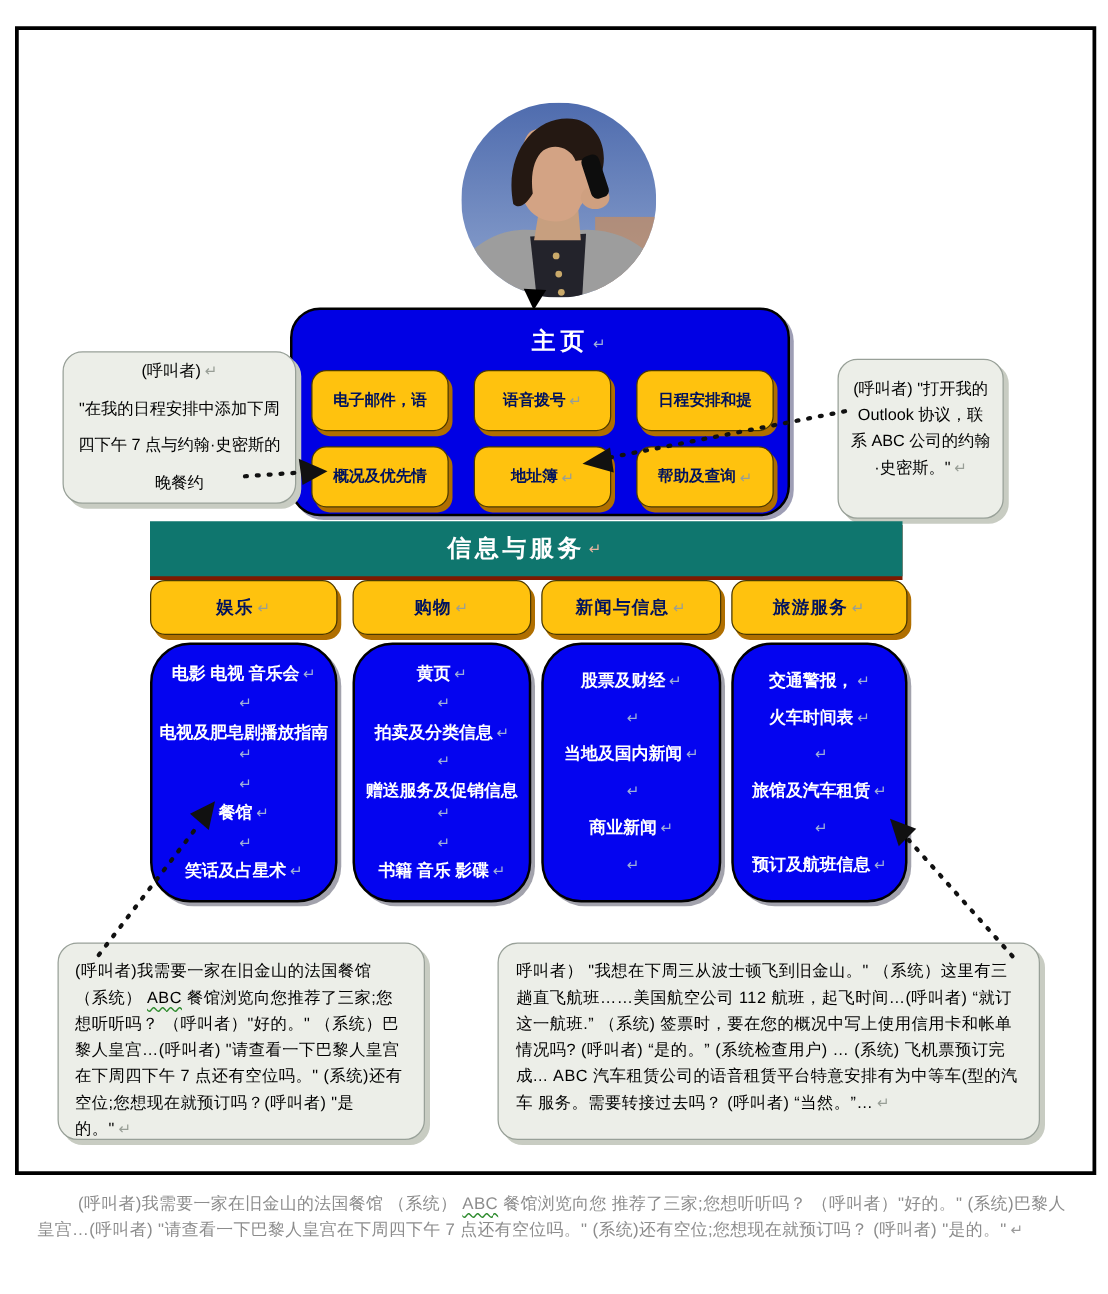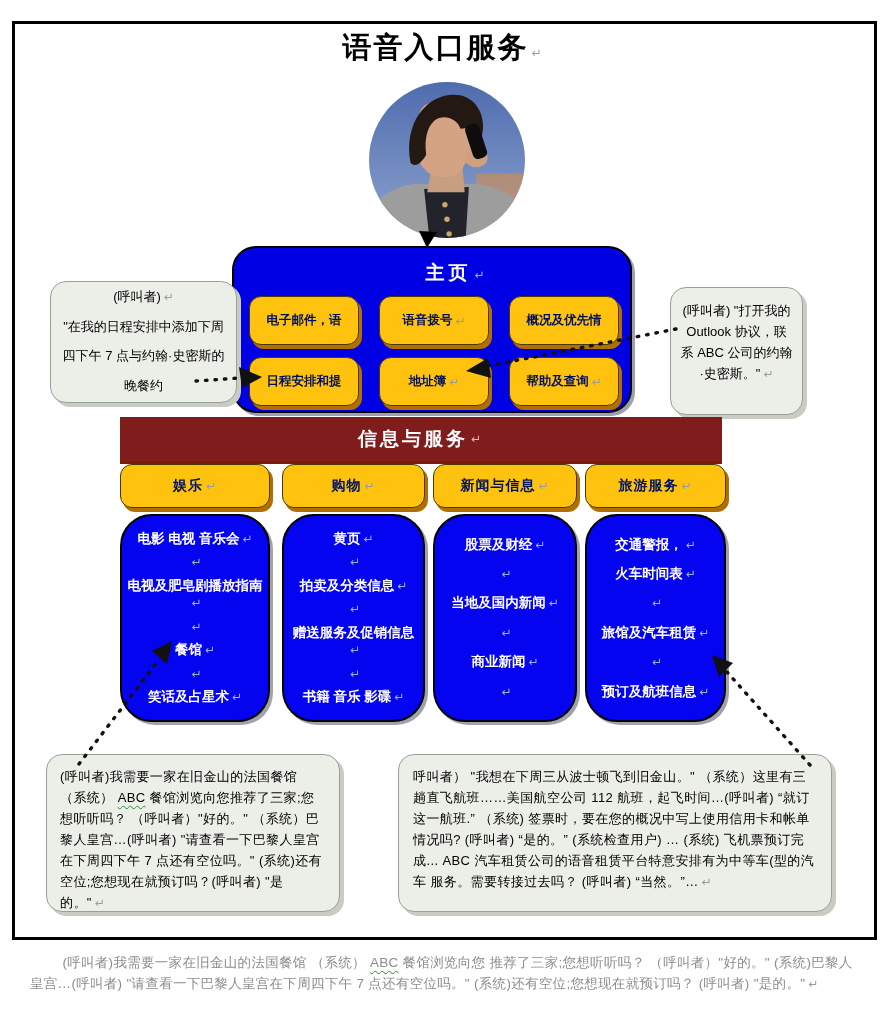--- a/index.html
+++ b/index.html
@@ -33,21 +33,21 @@
   .bubble-tl{left:50px;top:281px;width:187px;height:122px;text-align:center;
         line-height:2.28;padding:0 8px;}
   .bubble-tr{left:670px;top:287px;width:133px;height:128px;text-align:center;
         line-height:1.62;padding:12px 9px;}
   .bubble-bl{left:46px;top:754px;width:294px;height:158px;text-align:left;
         line-height:1.62;padding:11px 13px;letter-spacing:.4px;}
   .bubble-br{left:398px;top:754px;width:434px;height:158px;text-align:left;
         line-height:1.62;padding:11px 14px;letter-spacing:.4px;}
   .squiggle{text-decoration:underline wavy #2e8b2e;text-decoration-thickness:1px;text-underline-offset:3px;}
   
-  .red-bar{position:absolute;left:120px;top:417px;width:602px;height:44px;background:#7f1d1d;
+  .red-bar{position:absolute;left:120px;top:417px;width:602px;height:44px;background:#0f766e;
         box-shadow:0 3px 0 #7e1a00;display:flex;align-items:center;justify-content:center;
         color:#fff;font-size:19px;font-weight:bold;letter-spacing:3px;}
   
   .col{position:absolute;top:464px;}
   #col-0{left:120px;width:150px;}
   #col-1{left:282px;width:143px;}
   #col-2{left:433px;width:144px;}
   #col-3{left:585px;width:141px;}
   .cat-btn{height:42px;font-size:14px;letter-spacing:1px;}
   .content-box{margin-top:6px;height:208px;background:#0404f0;border:2px solid #000;border-radius:32px;
@@ -61,21 +61,20 @@
         font-size:13.5px;line-height:1.55;text-indent:2.4em;letter-spacing:.3px;}
   .footer .pm{color:#9a9a9a;}
 </style>
 </head>
 <body>
 
 <div id="page">
 
   <div class="outer-border"></div>
 
-  <div class="title"><span>语音入口服务</span><span class="pm">↵</span></div>
 
   <div class="photo">
     <svg width="156" height="156" viewBox="0 0 150 150">
       <defs>
         <linearGradient id="sky" x1="0" y1="0" x2="0" y2="1">
           <stop offset="0" stop-color="#4f6cae"></stop>
           <stop offset="1" stop-color="#8ea4cf"></stop>
         </linearGradient>
       </defs>
       <rect x="0" y="0" width="150" height="150" fill="url(#sky)"></rect>
@@ -97,24 +96,24 @@
     <div class="home-title"><span>主页</span><span class="pm pm-blue">↵</span></div>
     <div class="home-grid" id="home-buttons">
         <div class="gold-btn home-btn">
           <span>电子邮件，语</span>
         </div>
         <div class="gold-btn home-btn">
           <span>语音拨号</span>
           <span class="pm">↵</span>
         </div>
         <div class="gold-btn home-btn">
+          <span>日程安排和提</span>
+        </div>
+        <div class="gold-btn home-btn">
           <span>概况及优先情</span>
-        </div>
-        <div class="gold-btn home-btn">
-          <span>日程安排和提</span>
         </div>
         <div class="gold-btn home-btn">
           <span>地址簿</span>
           <span class="pm">↵</span>
         </div>
         <div class="gold-btn home-btn">
           <span>帮助及查询</span>
           <span class="pm">↵</span>
         </div>
       </div>

